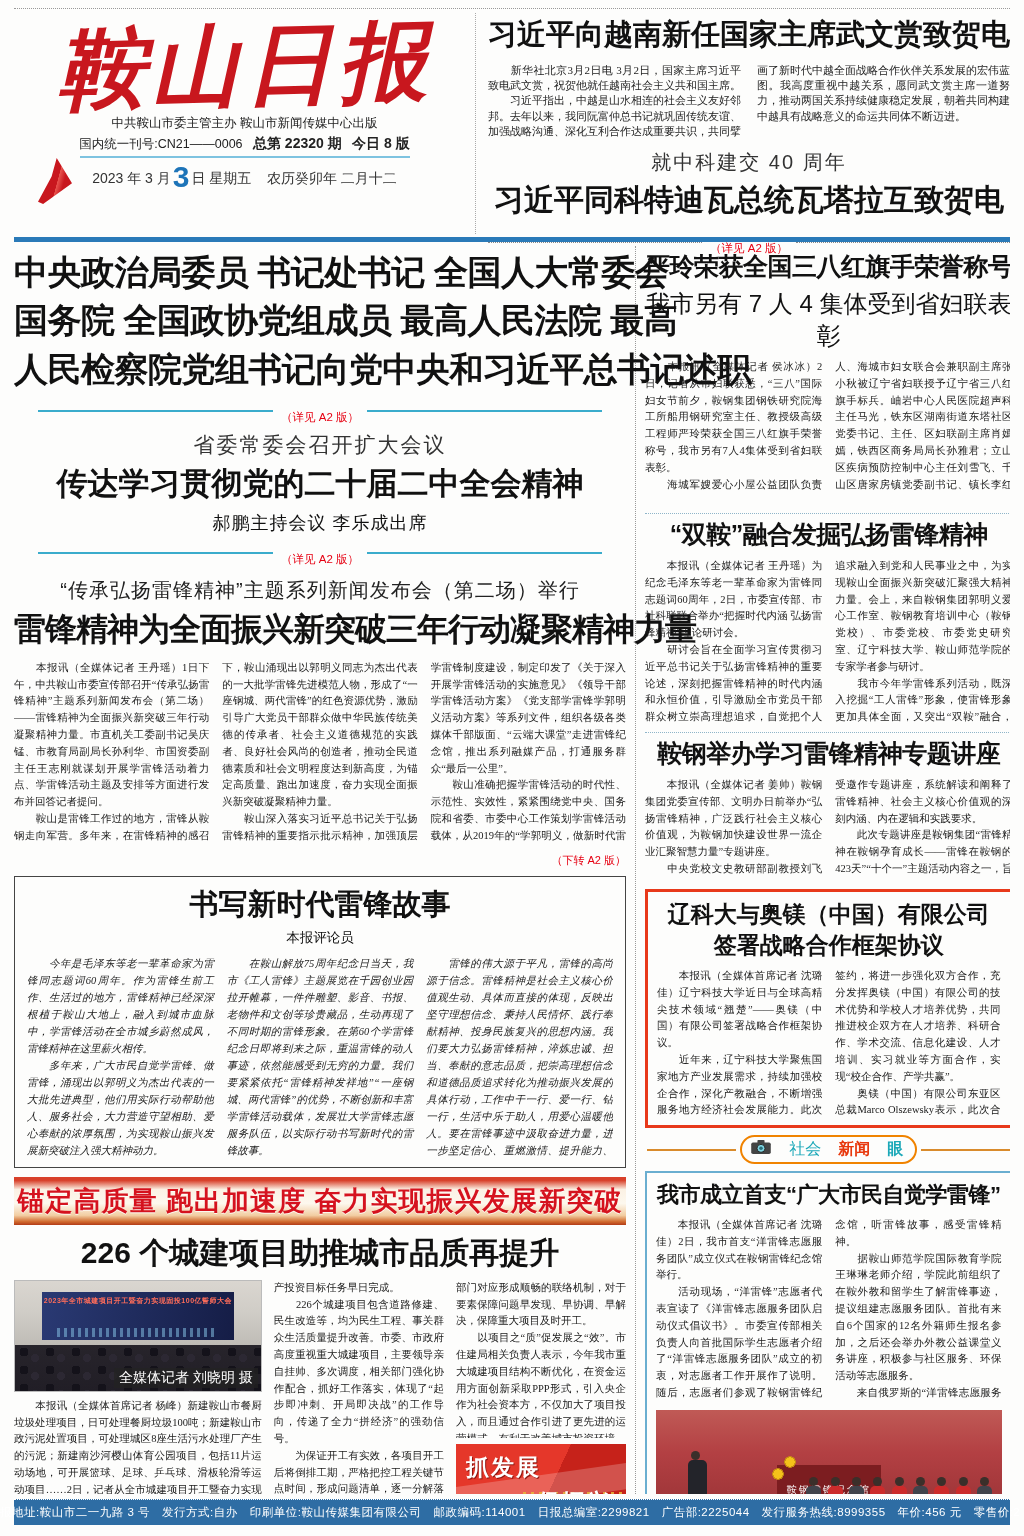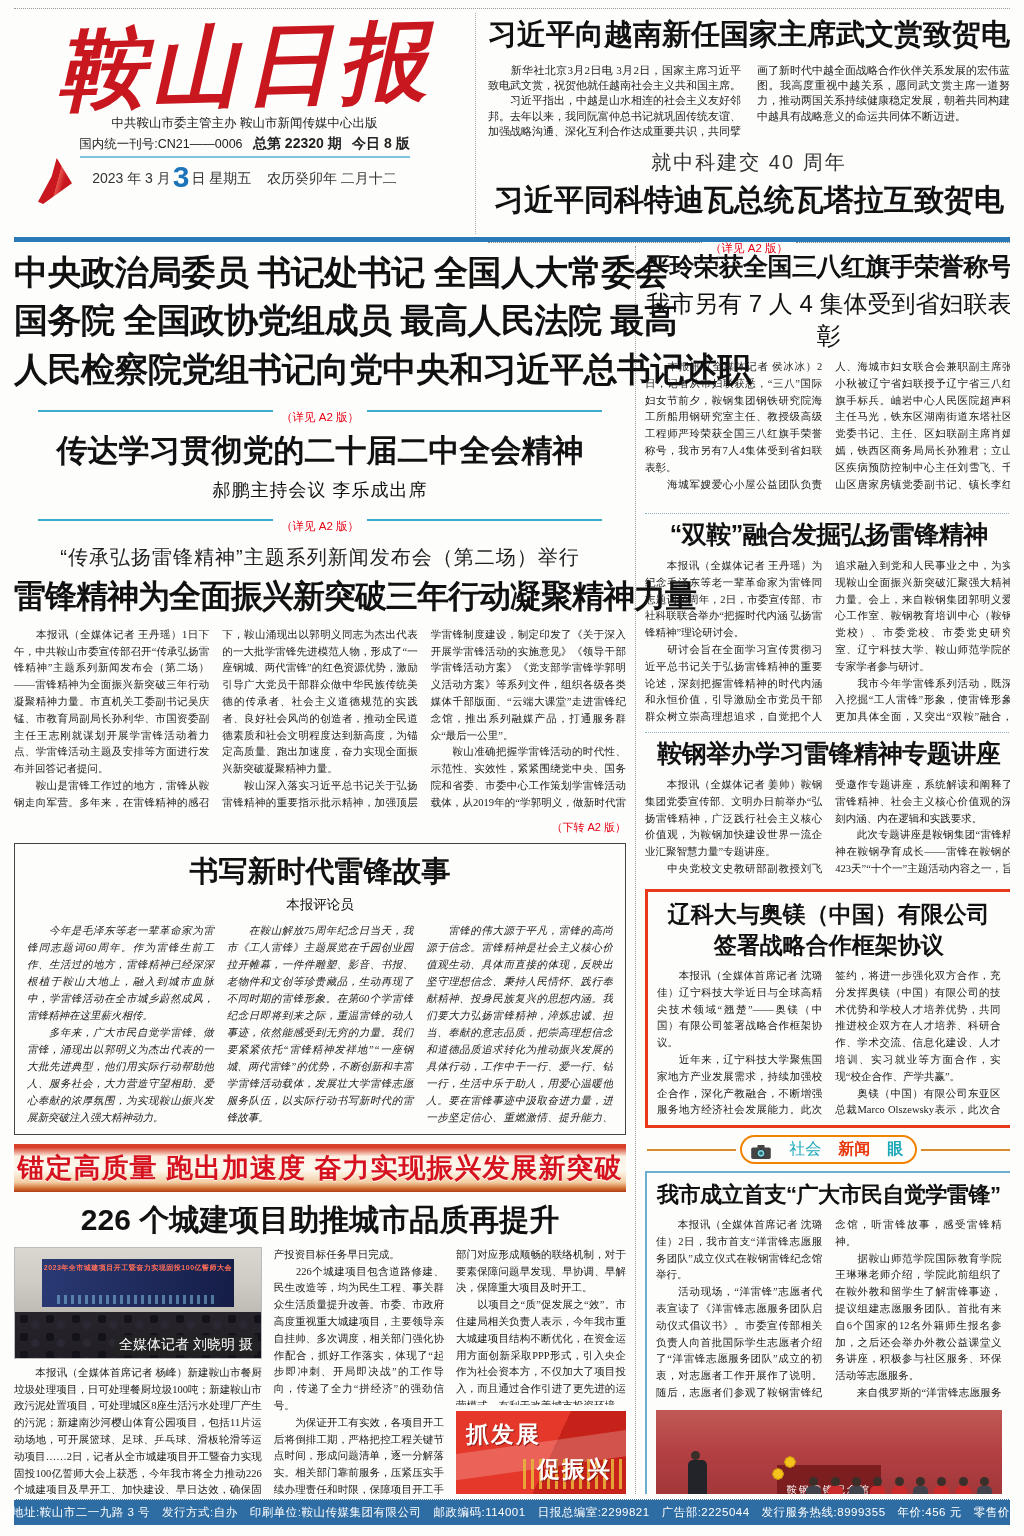--- a/index.html
+++ b/index.html
@@ -110,21 +110,21 @@
   .r-sep { border-bottom:1px dotted #8fb5c9; }
   .r-title { text-align:center; font-size:25px; font-weight:900; white-space:nowrap; letter-spacing:-0.5px; }
   .r-sub { text-align:center; font-size:24px; margin-top:5px; }
   .r-body { margin-top:7px; column-count:2; column-gap:13px; column-fill:auto; overflow:hidden; }
   .h-sanba { height:148px; } .h-shuangan { height:168px; } .h-angang { height:102px; }
   .red-box { border:3px solid #e8391b; padding:7px 9px 5px 9px; margin-top:4px; }
   .rb-title { text-align:center; font-size:23px; font-weight:900; line-height:1.35; white-space:nowrap; }
   .h-lkd { height:152px; }
   .badge-row { display:flex; align-items:center; margin:7px 2px; }
   .badge-row .bline { flex:1; border-top:2px solid #d98b2b; }
-  .badge-pill { display:flex; align-items:flex-end; gap:17px; border:2px solid #f08300; border-radius:18px;
+  .badge-pill { display:flex; align-items:flex-start; gap:17px; border:2px solid #f08300; border-radius:18px;
     padding:2px 12px 2px 8px; margin:0 4px; }
   .badge-pill .t1 { color:#1ba8b8; font-size:16px; }
   .badge-pill .t2 { color:#e8380d; font-size:16px; font-weight:900; }
   .badge-pill .t3 { color:#1ba8b8; font-size:16px; font-weight:900; }
   .blue-box { border:2px solid #6aaed0; padding:7px 9px; margin-top:2px; }
   .h-yang { height:186px; }
   .yang-photo { position:relative; margin-top:7px; height:142px; overflow:hidden;
     background:linear-gradient(180deg,#c05a56 0%,#b34043 30%,#a03639 62%,#8e8f93 63%,#b0b2b6 100%); }
   .yang-plaque { position:absolute; left:50%; top:14px; transform:translateX(-50%);
     background:#7c1d20; color:#fff; font-size:10px; padding:18px 10px; letter-spacing:2px; border-radius:0;
@@ -191,20 +191,21 @@
         <div>国务院  全国政协党组成员  最高人民法院  最高</div>
         <div>人民检察院党组书记向党中央和习近平总书记述职</div>
       </div>
       <div class="rule-label">
         <span class="rl"></span>
         <span class="see-note">（详见 A2 版）</span>
         <span class="rl"></span>
       </div>
 
       <div class="center-block">
+        <div class="kicker1">省委常委会召开扩大会议</div>
         <div class="plenary-title">传达学习贯彻党的二十届二中全会精神</div>
         <div class="plenary-byline">郝鹏主持会议  李乐成出席</div>
       </div>
       <div class="rule-label">
         <span class="rl"></span>
         <span class="see-note">（详见 A2 版）</span>
         <span class="rl"></span>
       </div>
 
       <div class="center-block">

